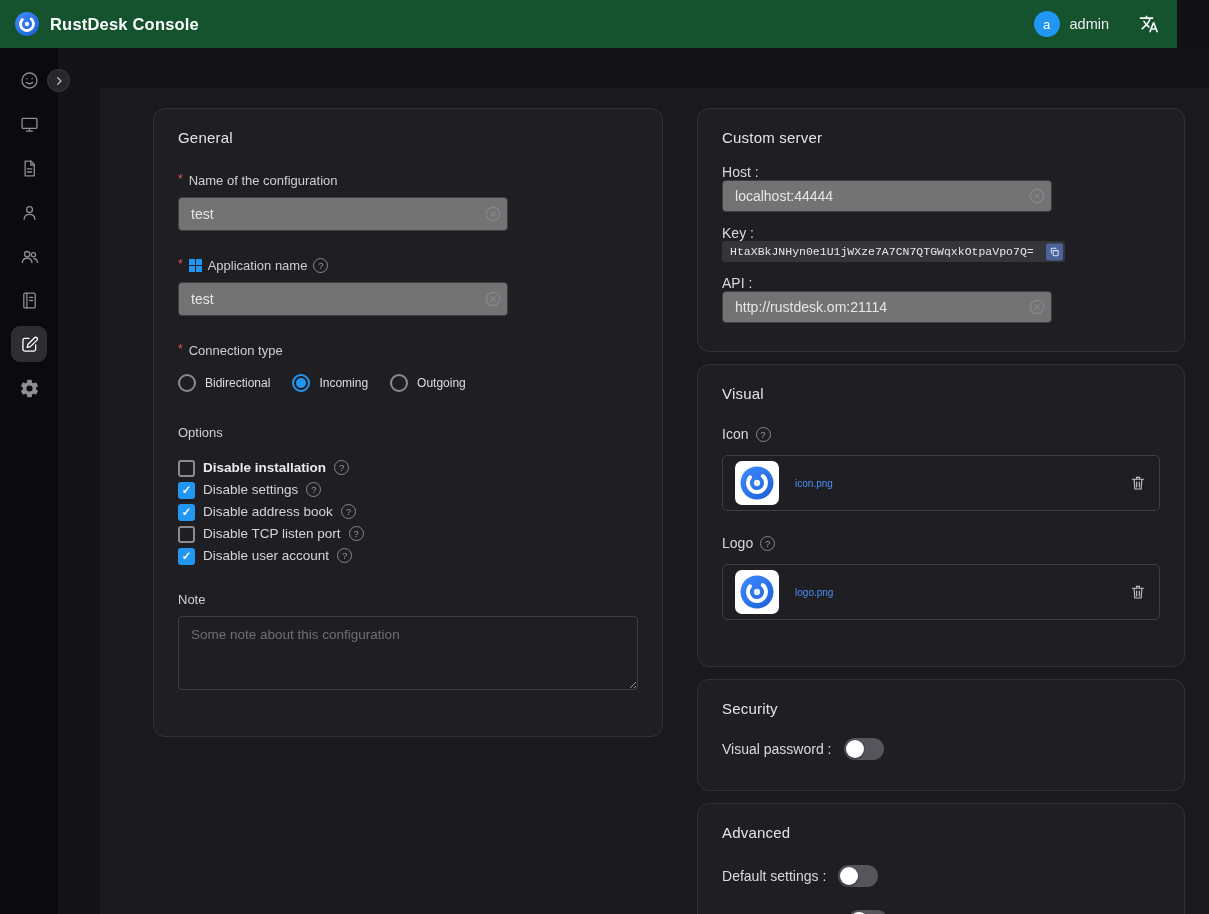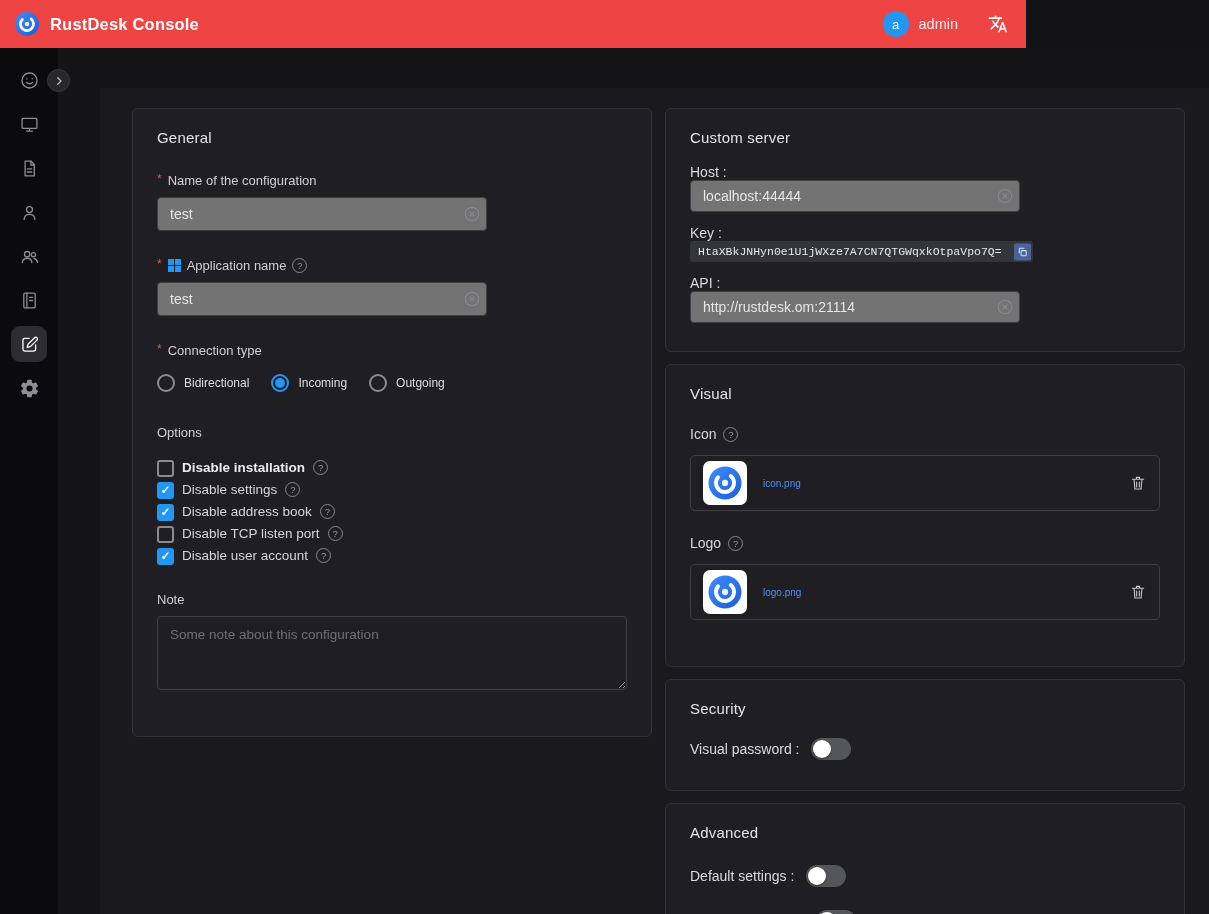--- a/index.html
+++ b/index.html
@@ -10,22 +10,22 @@
   *{box-sizing:border-box;}
   html,body{margin:0;padding:0;}
   body{
     width:1209px;height:914px;overflow:hidden;
     background:#121214;color:#e6e6e8;
     font-family:"Liberation Sans",sans-serif;
     position:relative;
   }
   
   .header{
-    position:fixed;top:0;left:0;width:1026px;height:48px;
-    background:#ef4444;display:flex;align-items:center;
+    position:fixed;top:0;left:0;width:1177px;height:48px;
+    background:#14532d;display:flex;align-items:center;
     padding:0 18px 0 14px;z-index:20;
   }
   .logo{width:26px;height:26px;display:inline-flex;}
   .logo svg{width:26px;height:26px;}
   .header-title{font-size:16.5px;font-weight:700;color:#fff;margin-left:10px;letter-spacing:.2px;}
   .header-right{margin-left:auto;display:flex;align-items:center;gap:10px;}
   .avatar{width:26px;height:26px;border-radius:50%;background:var(--accent);color:#fff;
     display:flex;align-items:center;justify-content:center;font-size:13px;cursor:pointer;}
   .username{font-size:14.5px;color:#ececee;cursor:pointer;}
   .translate{margin-left:20px;display:inline-flex;cursor:pointer;}
@@ -45,22 +45,23 @@
     display:flex;align-items:center;justify-content:center;cursor:pointer;
   }
   
   .main{position:absolute;left:58px;top:48px;width:1151px;height:866px;background:#141416;}
   .content{
     margin-left:42px;min-height:826px;margin-top:40px;background:#1a1a1d;
     padding:20px 24px 20px 32px;
   }
   .cols{display:flex;gap:13px;align-items:flex-start;}
   .card{
-    background:#1f1f23;border:1px solid #313137;border-radius:6px;
+    background:#1f1f23;border:1px solid #313137;border-radius:12px;
     padding:20px 24px 28px 24px;
+    margin-left:21px;
   }
   .card-title{margin:0;font-size:15px;font-weight:500;color:#e4e4e7;letter-spacing:.2px;}
   .card-general{width:520px;padding-bottom:42px;}
   .col-right{width:520px;display:flex;flex-direction:column;gap:12px;}
   
   .field-label{display:flex;align-items:center;gap:6px;font-size:13px;color:#cfcfd3;margin-top:27px;}
   .asterisk{color:var(--required);font-size:12px;line-height:10px;align-self:flex-start;margin-top:1px;}
   .win-icon{display:inline-flex;color:var(--accent);}
   .help{
     width:15px;height:15px;border:1.2px solid #85858c;border-radius:50%;

